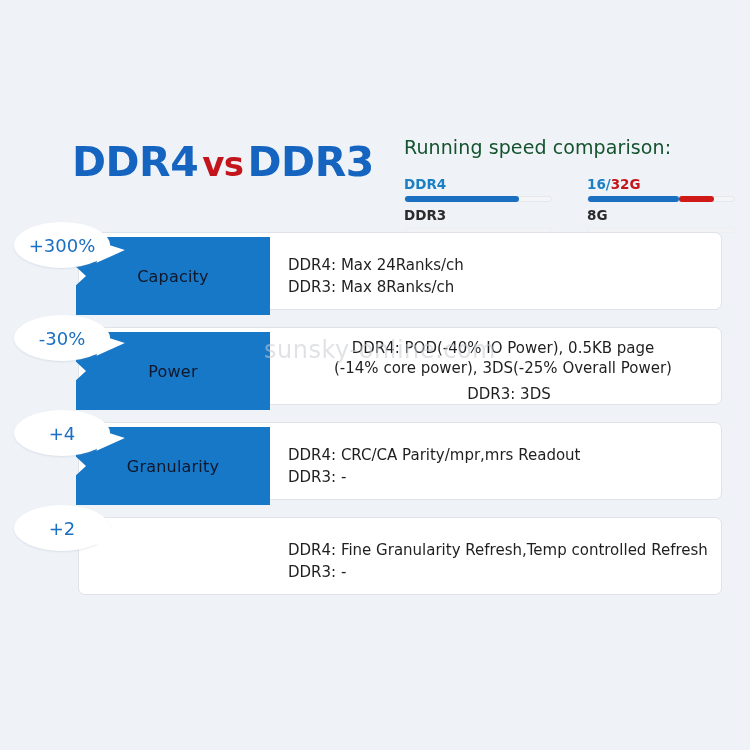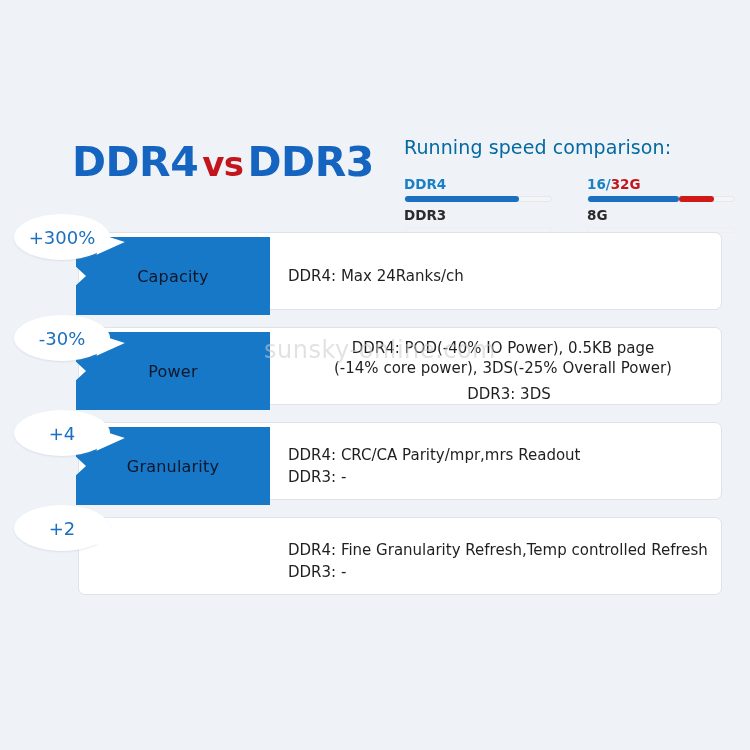--- a/index.html
+++ b/index.html
@@ -12,21 +12,21 @@
   .stage{position:absolute;left:0;top:0;width:646px;height:750px;padding-left:8px;}
   .title{
     position:absolute;left:72px;top:138px;
     font-size:41px;font-weight:bold;letter-spacing:-0.5px;
     color:#1564c0;white-space:nowrap;
   }
   .title .vs{color:#c3161c;font-size:34px;padding:0 4px;}
 
   .speed-block{position:absolute;left:404px;top:136px;width:318px;}
   .speed-title{
-    font-size:19px;color:#0369a1;white-space:nowrap;letter-spacing:.1px;
+    font-size:19px;color:#14532d;white-space:nowrap;letter-spacing:.1px;
   }
   .bars{position:absolute;left:404px;top:176px;width:320px;}
   .bar-col{position:absolute;top:0;width:148px;}
   .bar-col.left{left:0;}
   .bar-col.right{left:183px;}
   .bar-label{font-size:13.5px;font-weight:bold;white-space:nowrap;line-height:16px;}
   .bar-label.blue{color:#1b7fc4;}
   .bar-label.dark{color:#2b2b2b;}
   .bar-label .red{color:#c3161c;}
   .track{
@@ -74,21 +74,21 @@
     color:#1b6fc0;font-size:18px;
     box-shadow:0 1px 2px rgba(120,140,160,.18);
   }
   .badge .tail{
     position:absolute;right:-14px;top:22px;width:0;height:0;
     border-left:26px solid #ffffff;
     border-top:4px solid transparent;
     border-bottom:17px solid transparent;
     transform:rotate(9deg);
   }
-  .badge-1{left:14px;top:214px;}
+  .badge-1{left:14px;top:222px;}
   .badge-2{left:14px;top:315px;}
   .badge-3{left:14px;top:410px;}
   .badge-4{left:14px;top:505px;}
 
   
   .watermark{
     position:absolute;left:264px;top:336px;
     font-size:24px;color:#c9ccd0;opacity:.55;
     letter-spacing:.5px;white-space:nowrap;pointer-events:none;
     font-family:"DejaVu Sans","Liberation Sans",sans-serif;
@@ -136,20 +136,21 @@
 
   <div class="rows">
 
     <div class="row">
       <div class="card"></div>
       <div class="cat">
         <span class="cat-label">Capacity</span>
       </div>
       <div class="content">
         <div class="line">DDR4: Max 24Ranks/ch</div>
+        <div class="line">DDR3: Max 8Ranks/ch</div>
       </div>
     </div>
 
     <div class="row power">
       <div class="card"></div>
       <div class="cat">
         <span class="cat-label">Power</span>
       </div>
       <div class="content">
         <div class="line">DDR4: POD(-40% IO Power), 0.5KB page</div>

